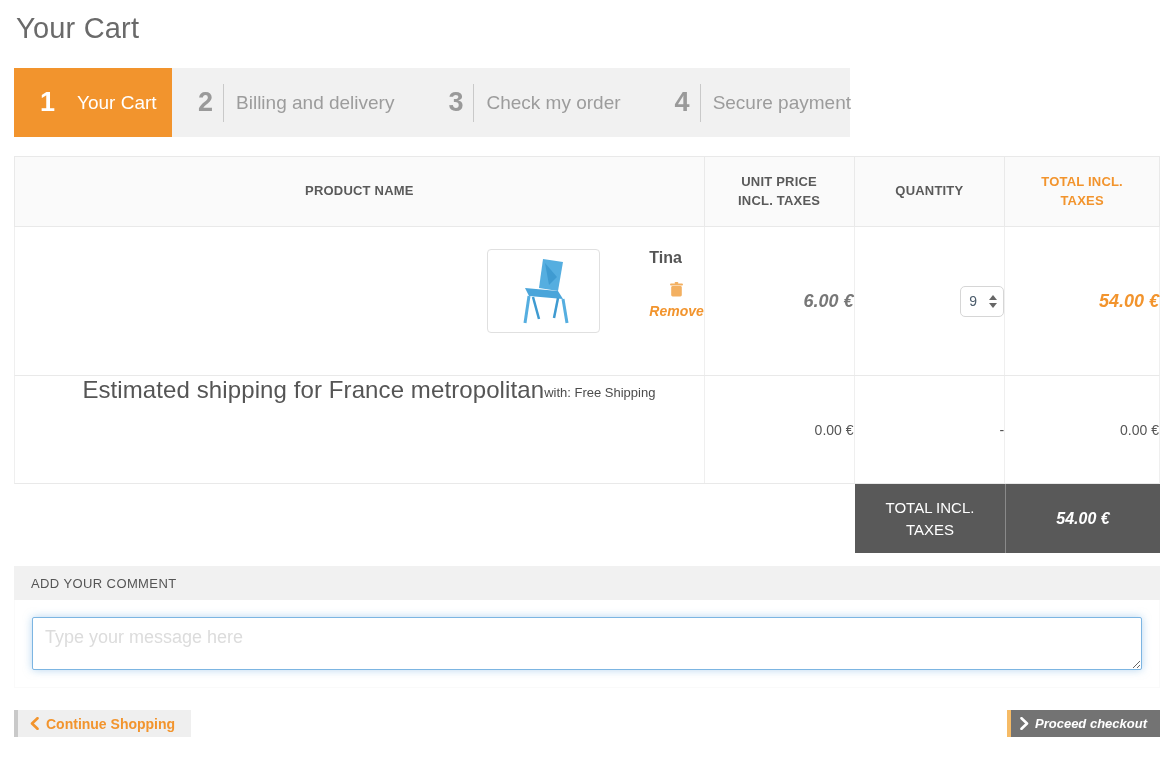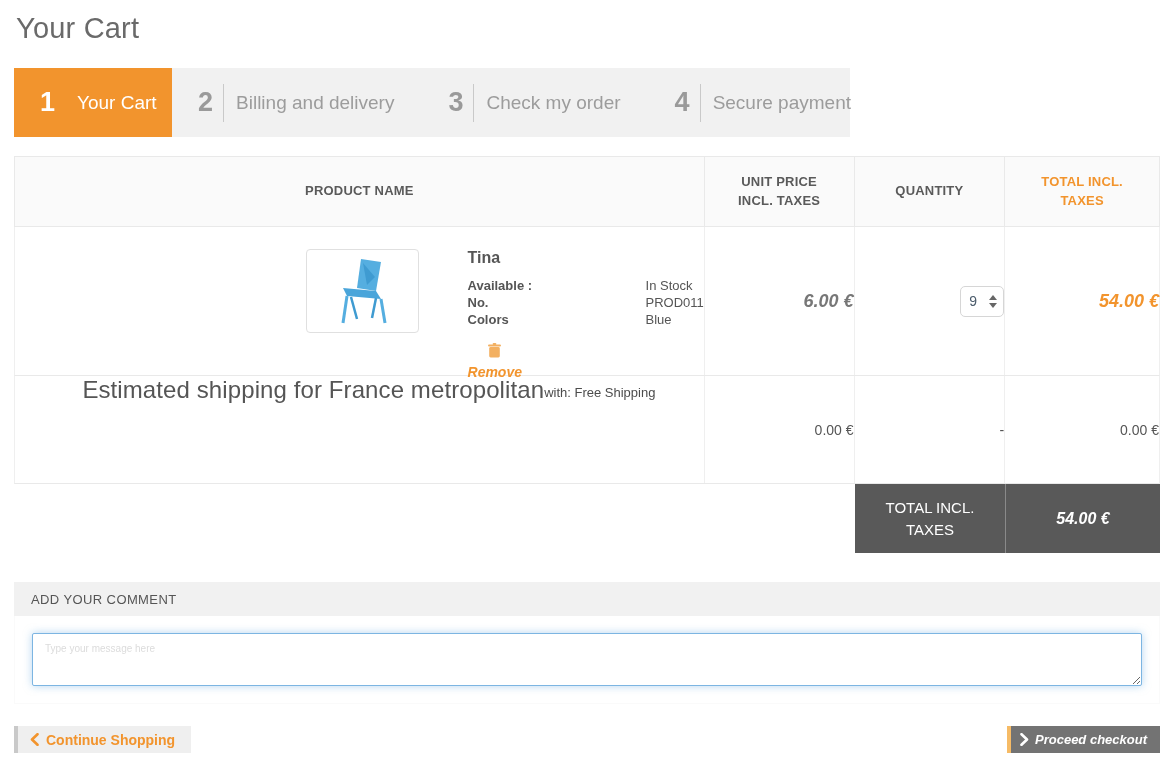--- a/index.html
+++ b/index.html
@@ -109,31 +109,31 @@
     width:151px; background:#595959; color:#fff; display:flex; align-items:center;
     justify-content:center; text-align:center; font-size:15px; line-height:1.45;
     border-right:1px solid #8a8a8a; padding:0 14px;
   }
   .total-value-cell {
     width:154px; background:#595959; color:#fff; display:flex; align-items:center;
     justify-content:center; font-size:16px; font-weight:700; font-style:italic;
   }
 
   
-  .comment { margin-top:29px; width:1146px; }
+  .comment { margin-top:13px; width:1146px; }
   .comment-head {
     background:#f1f1f1; height:34px; display:flex; align-items:center;
     font-size:13px; color:#555; letter-spacing:.4px; padding-left:17px;
   }
   .comment-body { padding:17px; border:1px solid #fafafa; border-top:none; }
   .comment-textarea {
     width:1110px; height:53px; resize:both;
     border:1px solid #7cb5e2; border-radius:2px;
     box-shadow:0 0 9px rgba(120,178,226,.55);
-    font-family:"Liberation Sans", sans-serif; font-size:10px; color:#7f1d1d;
+    font-family:"Liberation Sans", sans-serif; font-size:18px; color:#7f1d1d;
     padding:9px 12px; outline:none; display:block;
   }
   .comment-textarea::placeholder { color:#dcdcdc; }
 
   
   .footer-actions {
     margin-top:22px; display:flex; justify-content:space-between; align-items:center;
     width:1146px;
   }
   .btn { display:inline-flex; align-items:center; height:27px; cursor:pointer; border:none; font-family:"Liberation Sans", sans-serif; }
@@ -196,34 +196,20 @@
             <path d="M40 8 L52 22 L44 30 Z" fill="#3f9bd1"></path>
             <path d="M20 33 L53 36 L58 44 L24 41 Z" fill="#4aa5da"></path>
             <path d="M24 41 L20 68" stroke="#55aee0" stroke-width="3" fill="none"></path>
             <path d="M58 44 L62 68" stroke="#55aee0" stroke-width="3" fill="none"></path>
             <path d="M28 42 L34 64" stroke="#3f9bd1" stroke-width="2.5" fill="none"></path>
             <path d="M53 43 L49 63" stroke="#3f9bd1" stroke-width="2.5" fill="none"></path>
           </svg>
         </div>
         <div class="prod-info">
           <div class="prod-name">Tina</div>
-          <div class="attr-list">
-            <div class="attr-row">
-              <span class="attr-label">Available :</span>
-              <span class="attr-value">In Stock</span>
-            </div>
-            <div class="attr-row">
-              <span class="attr-label">No.</span>
-              <span class="attr-value">PROD011</span>
-            </div>
-            <div class="attr-row">
-              <span class="attr-label">Colors</span>
-              <span class="attr-value">Blue</span>
-            </div>
-          </div>
           <a class="remove-link">
             <svg width="13" height="15" viewBox="0 0 13 15">
               <rect x="1.2" y="4" width="10.6" height="10.5" rx="1.4" fill="#f3b061"></rect>
               <rect x="0" y="1.4" width="13" height="2.2" rx="1.1" fill="#f3b061"></rect>
               <rect x="4.6" y="0" width="3.8" height="2" rx="1" fill="#f3b061"></rect>
             </svg>
             <span>Remove</span>
           </a>
         </div>
       </div>

